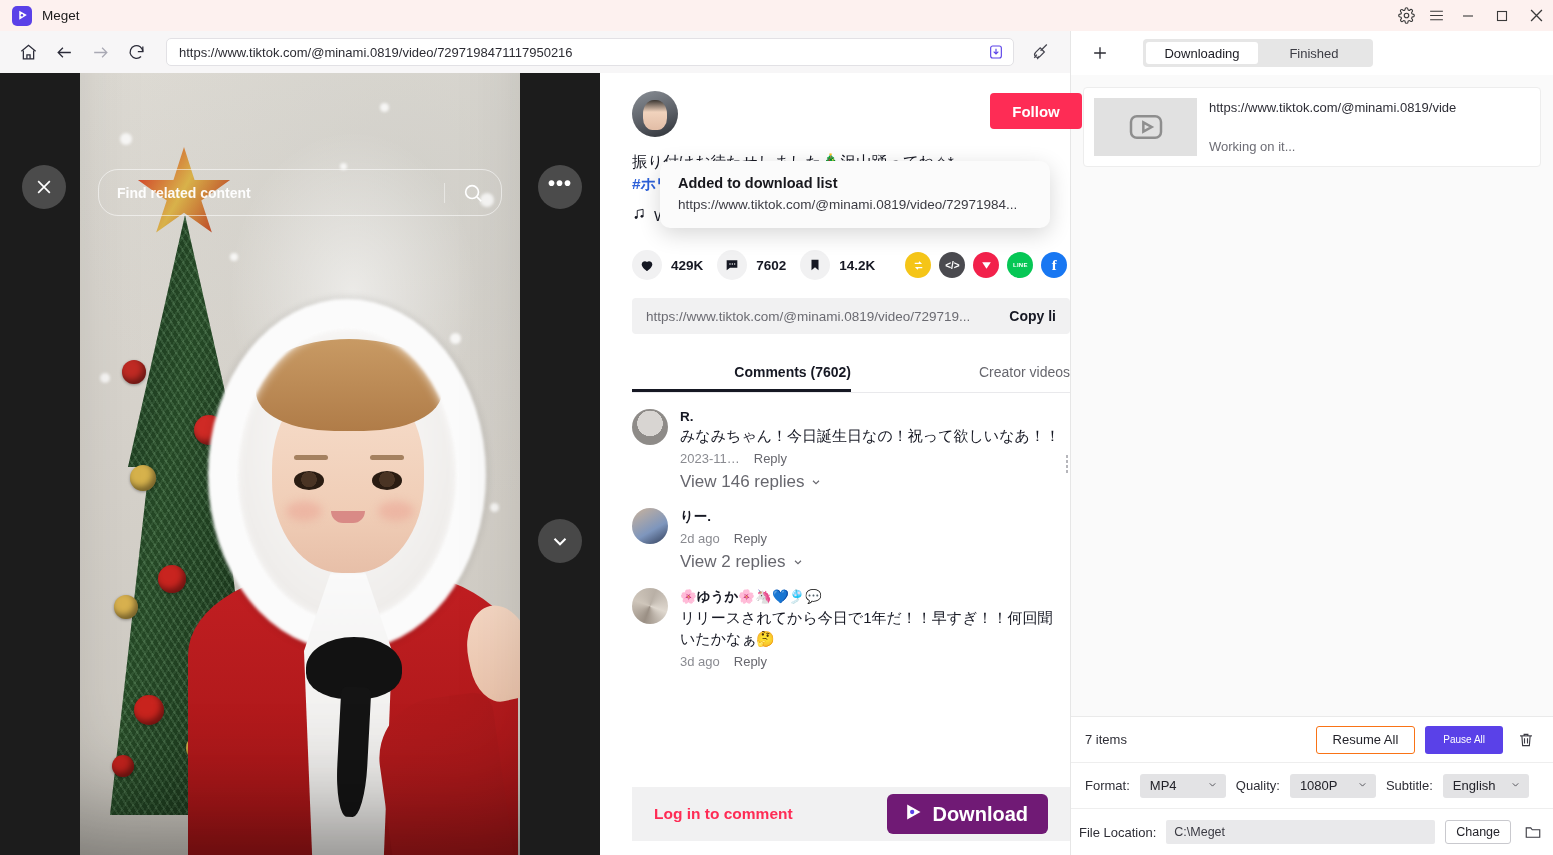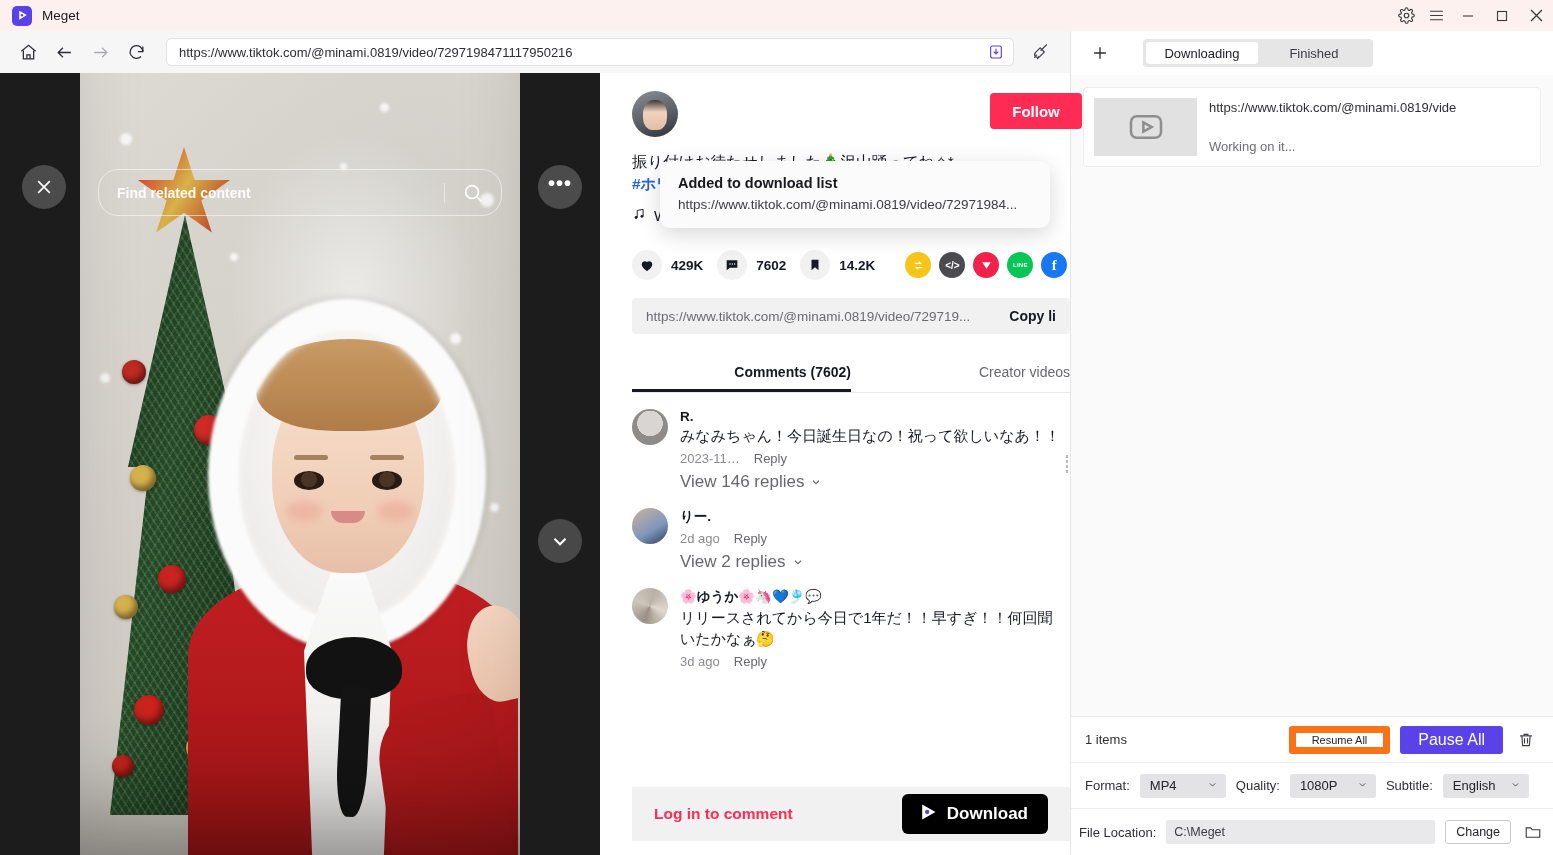--- a/index.html
+++ b/index.html
@@ -240,22 +240,22 @@
   .cmt-meta { font-size: 13px; color: #8a8b91; margin-top: 5px; display:flex; gap: 14px; }
   .cmt-meta .rep { color:#67676e; }
   .view-replies { font-size: 17px; color:#67676e; margin-top: 6px; display:flex; align-items:center; gap:6px; }
 
   .loginbar {
     position:absolute; left: 32px; right: 0; bottom: 14px; height: 54px; background:#f1f1f2;
     display:flex; align-items:center; padding: 0 22px;
   }
   .login-text { font-size: 15.5px; font-weight: 700; color:#fe2c55; }
   .dl-btn {
-    margin-left: auto; background:#000000; color:#fff; border-radius: 6px; height: 40px;
-    display:flex; align-items:center; gap: 9px; padding: 0 20px 0 16px; font-size: 17px; font-weight:700;
+    margin-left: auto; background:#701a75; color:#fff; border-radius: 6px; height: 40px;
+    display:flex; align-items:center; gap: 9px; padding: 0 20px 0 16px; font-size: 20px; font-weight:700;
   }
 
   .drag-handle {
     position:absolute; right: -1px; top: 0; bottom: 0; width: 8px;
     display:flex; align-items:center; justify-content:center;
   }
   .drag-dots { width: 4px; height: 20px;
     background-image: radial-gradient(#b6b6bb 40%, transparent 41%);
     background-size: 4px 5px; }
 
@@ -280,24 +280,24 @@
     display:flex; align-items:center; justify-content:center; color:#8e8e8e;
   }
   .dl-info { flex: 1 1 auto; min-width: 0; display:flex; flex-direction:column; justify-content:space-between; padding: 2px 0 2px; }
   .dl-url { font-size: 13px; color:#2e2e36; white-space:nowrap; overflow:hidden; }
   .dl-status { font-size: 13px; color:#6d6d75; }
 
   .dl-footer { flex: 0 0 auto; background:#fff; border-top: 1px solid #eaeaea; }
   .ft-row1 { height: 46px; display:flex; align-items:center; padding: 0 14px; border-bottom:1px solid #eee; }
   .items-count { font-size: 13px; color:#2e2e36; }
   .ft-btns { margin-left:auto; display:flex; align-items:center; gap: 10px; }
-  .btn-out { height: 28px; border:7px solid #f97316; border-radius: 3px; background:#fff;
-             font-size: 11px; color:#23232a; display:flex; align-items:center; padding: 0 16px; }
+  .btn-out { height: 28px; border:1px solid #f97316; border-radius: 3px; background:#fff;
+             font-size: 13px; color:#23232a; display:flex; align-items:center; padding: 0 16px; }
   .btn-prim { height: 28px; border-radius: 3px; background:#5a41e8; color:#fff;
-              font-size: 16px; display:flex; align-items:center; padding: 0 18px; }
+              font-size: 10px; display:flex; align-items:center; padding: 0 18px; }
   .trash { width: 26px; height: 26px; display:flex; align-items:center; justify-content:center; color:#3a3a42; }
 
   .ft-row2 { height: 46px; display:flex; align-items:center; padding: 0 14px; gap: 10px; border-bottom:1px solid #eee; }
   .lbl { font-size: 13px; color:#2e2e36; }
   .sel {
     height: 24px; background:#e3e3e5; border-radius: 3px; display:flex; align-items:center;
     font-size: 13px; color:#23232a; padding: 0 8px 0 10px; gap: 10px; min-width: 86px;
   }
   .sel .cv { margin-left:auto; color:#4a4a52; }
   .ft-row3 { height: 46px; display:flex; align-items:center; padding: 0 8px; gap: 10px; }
@@ -672,21 +672,21 @@
           </div>
           <div class="dl-info">
             <div class="dl-url">https://www.tiktok.com/@minami.0819/vide</div>
             <div class="dl-status">Working on it...</div>
           </div>
         </div>
       </div>
 
       <div class="dl-footer">
         <div class="ft-row1">
-          <span class="items-count">1 items</span>
+          <span class="items-count">7 items</span>
           <div class="ft-btns">
             <div class="btn-out">Resume All</div>
             <div class="btn-prim">Pause All</div>
             <div class="trash">
               <svg width="18" height="18" viewBox="0 0 24 24" fill="none" stroke="currentColor" stroke-width="1.5">
                   <path d="M4 6.5h16"></path>
                   <path d="M9.5 6.5V4.5h5v2"></path>
                   <path d="M6.5 6.5l1 13h9l1-13"></path>
                   <path d="M10 9.5v7M14 9.5v7"></path>
                 </svg>

